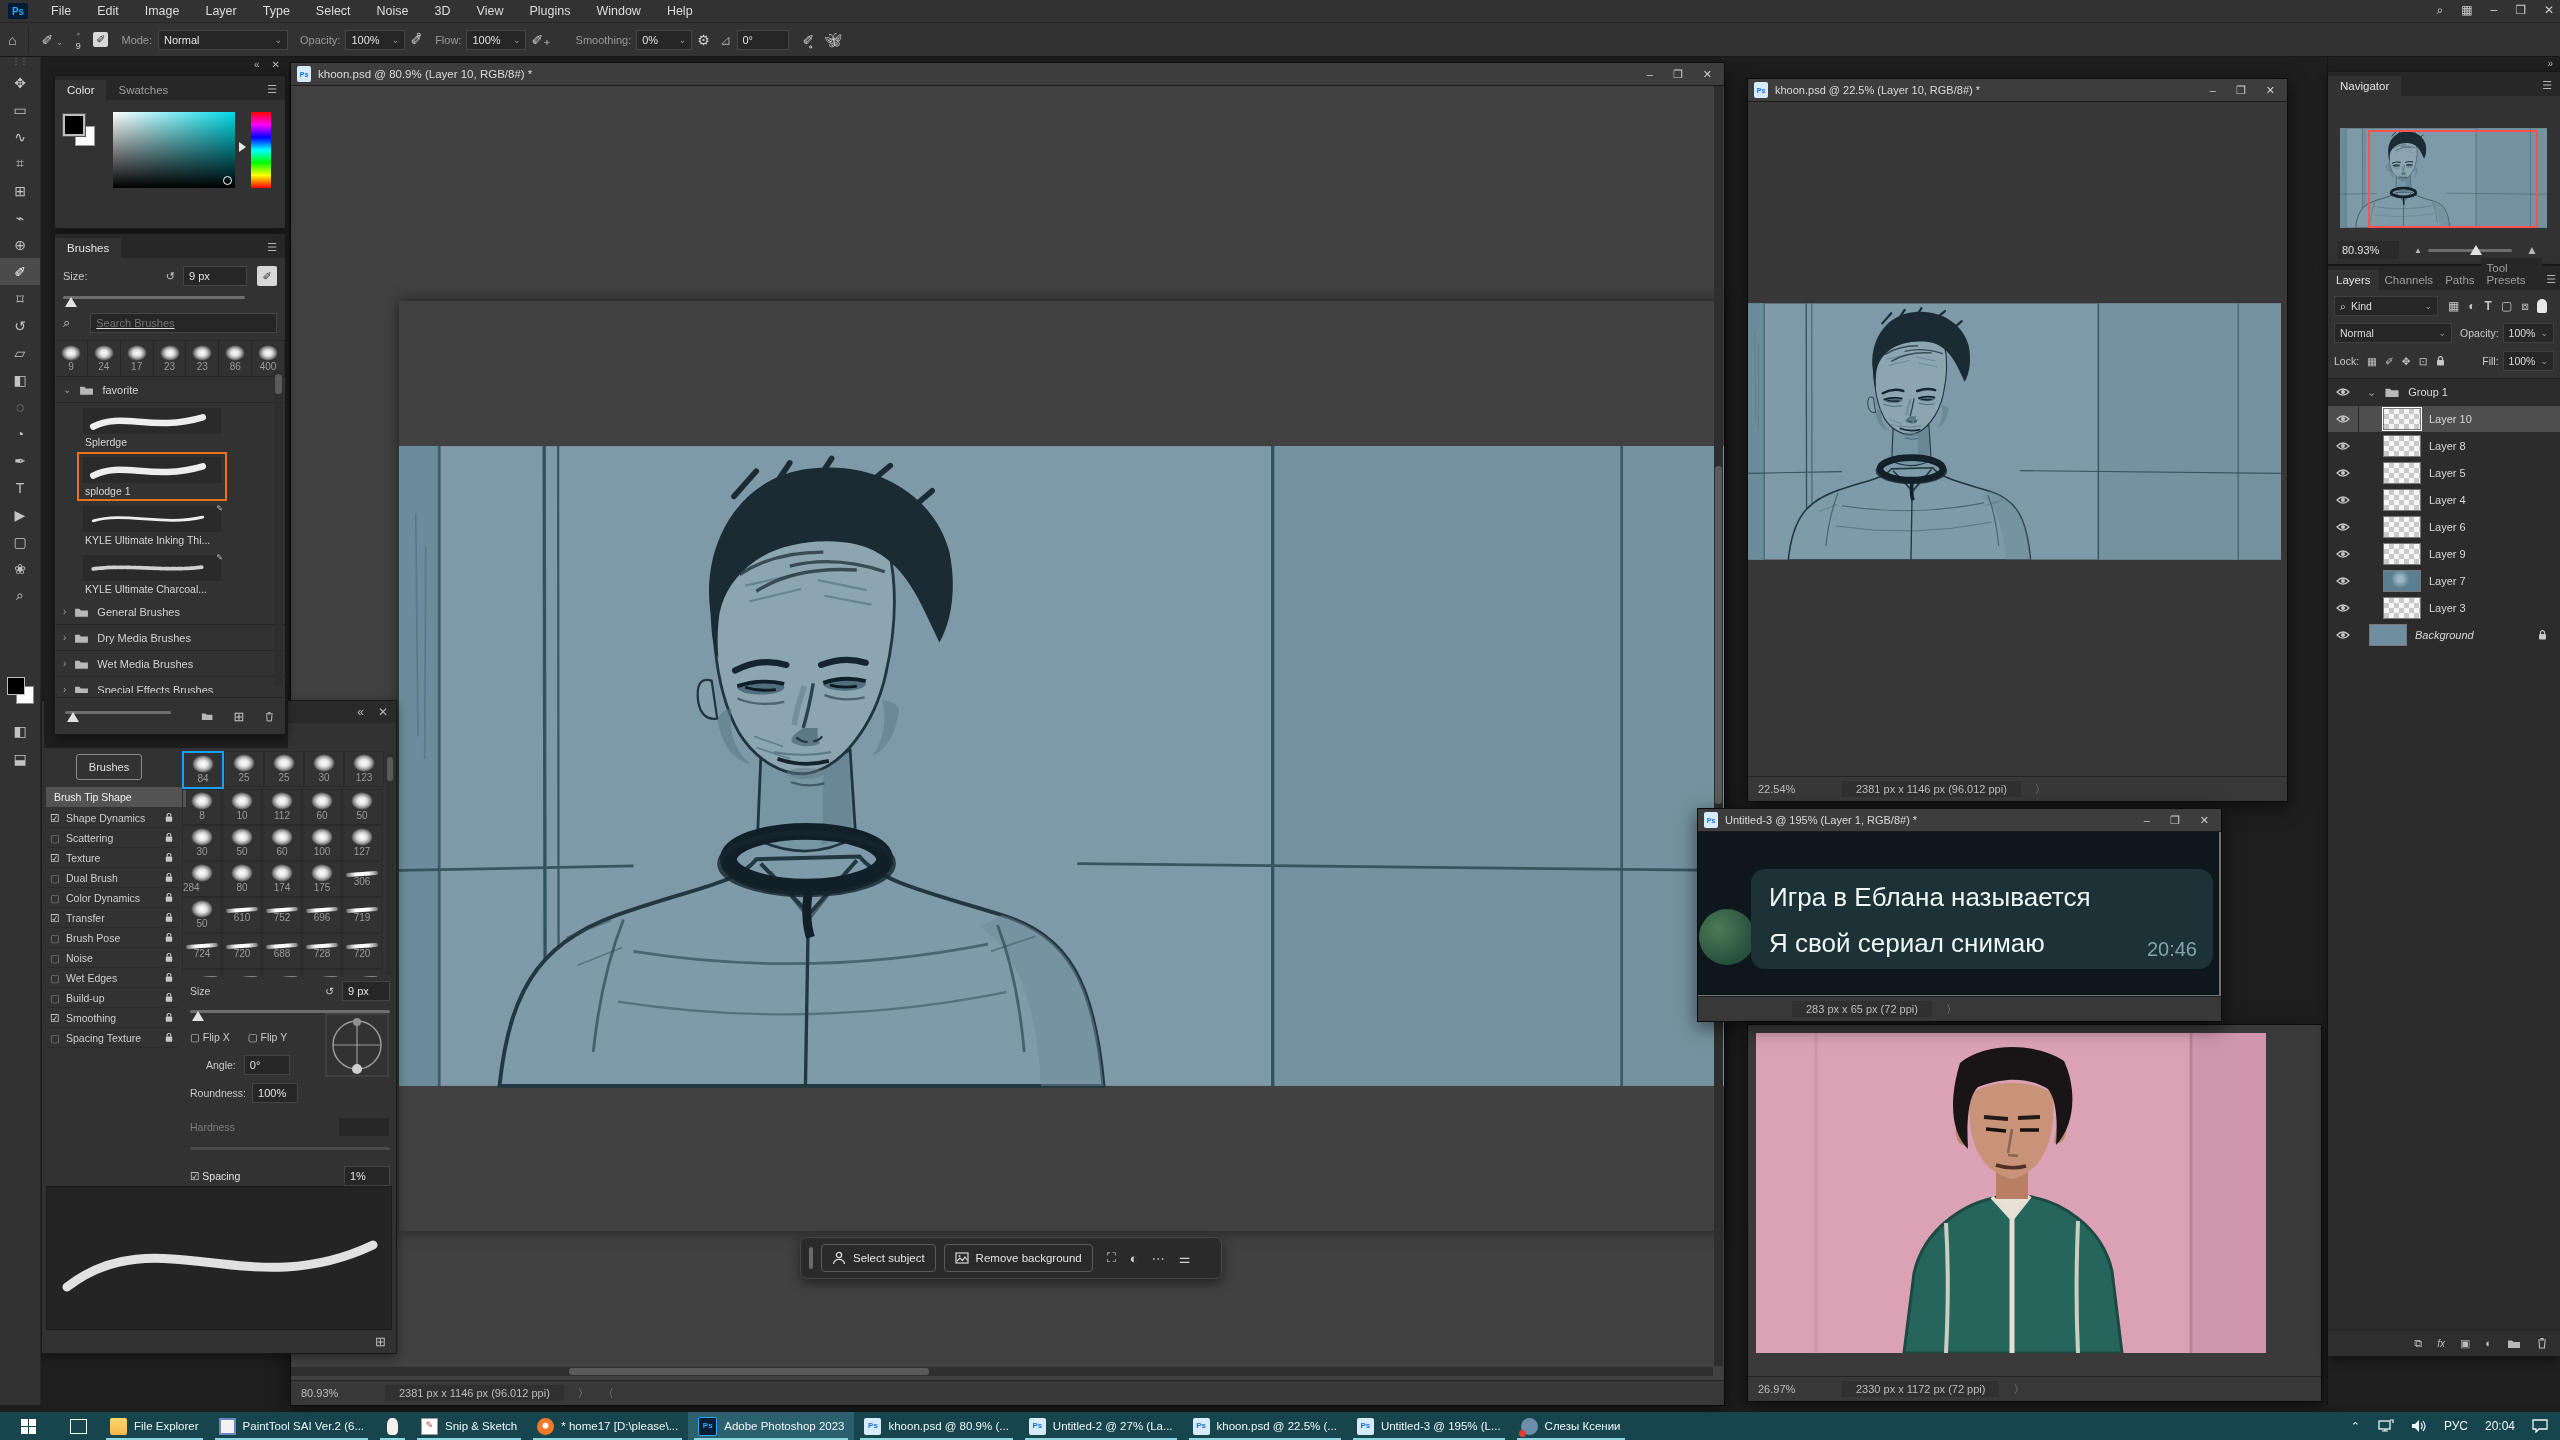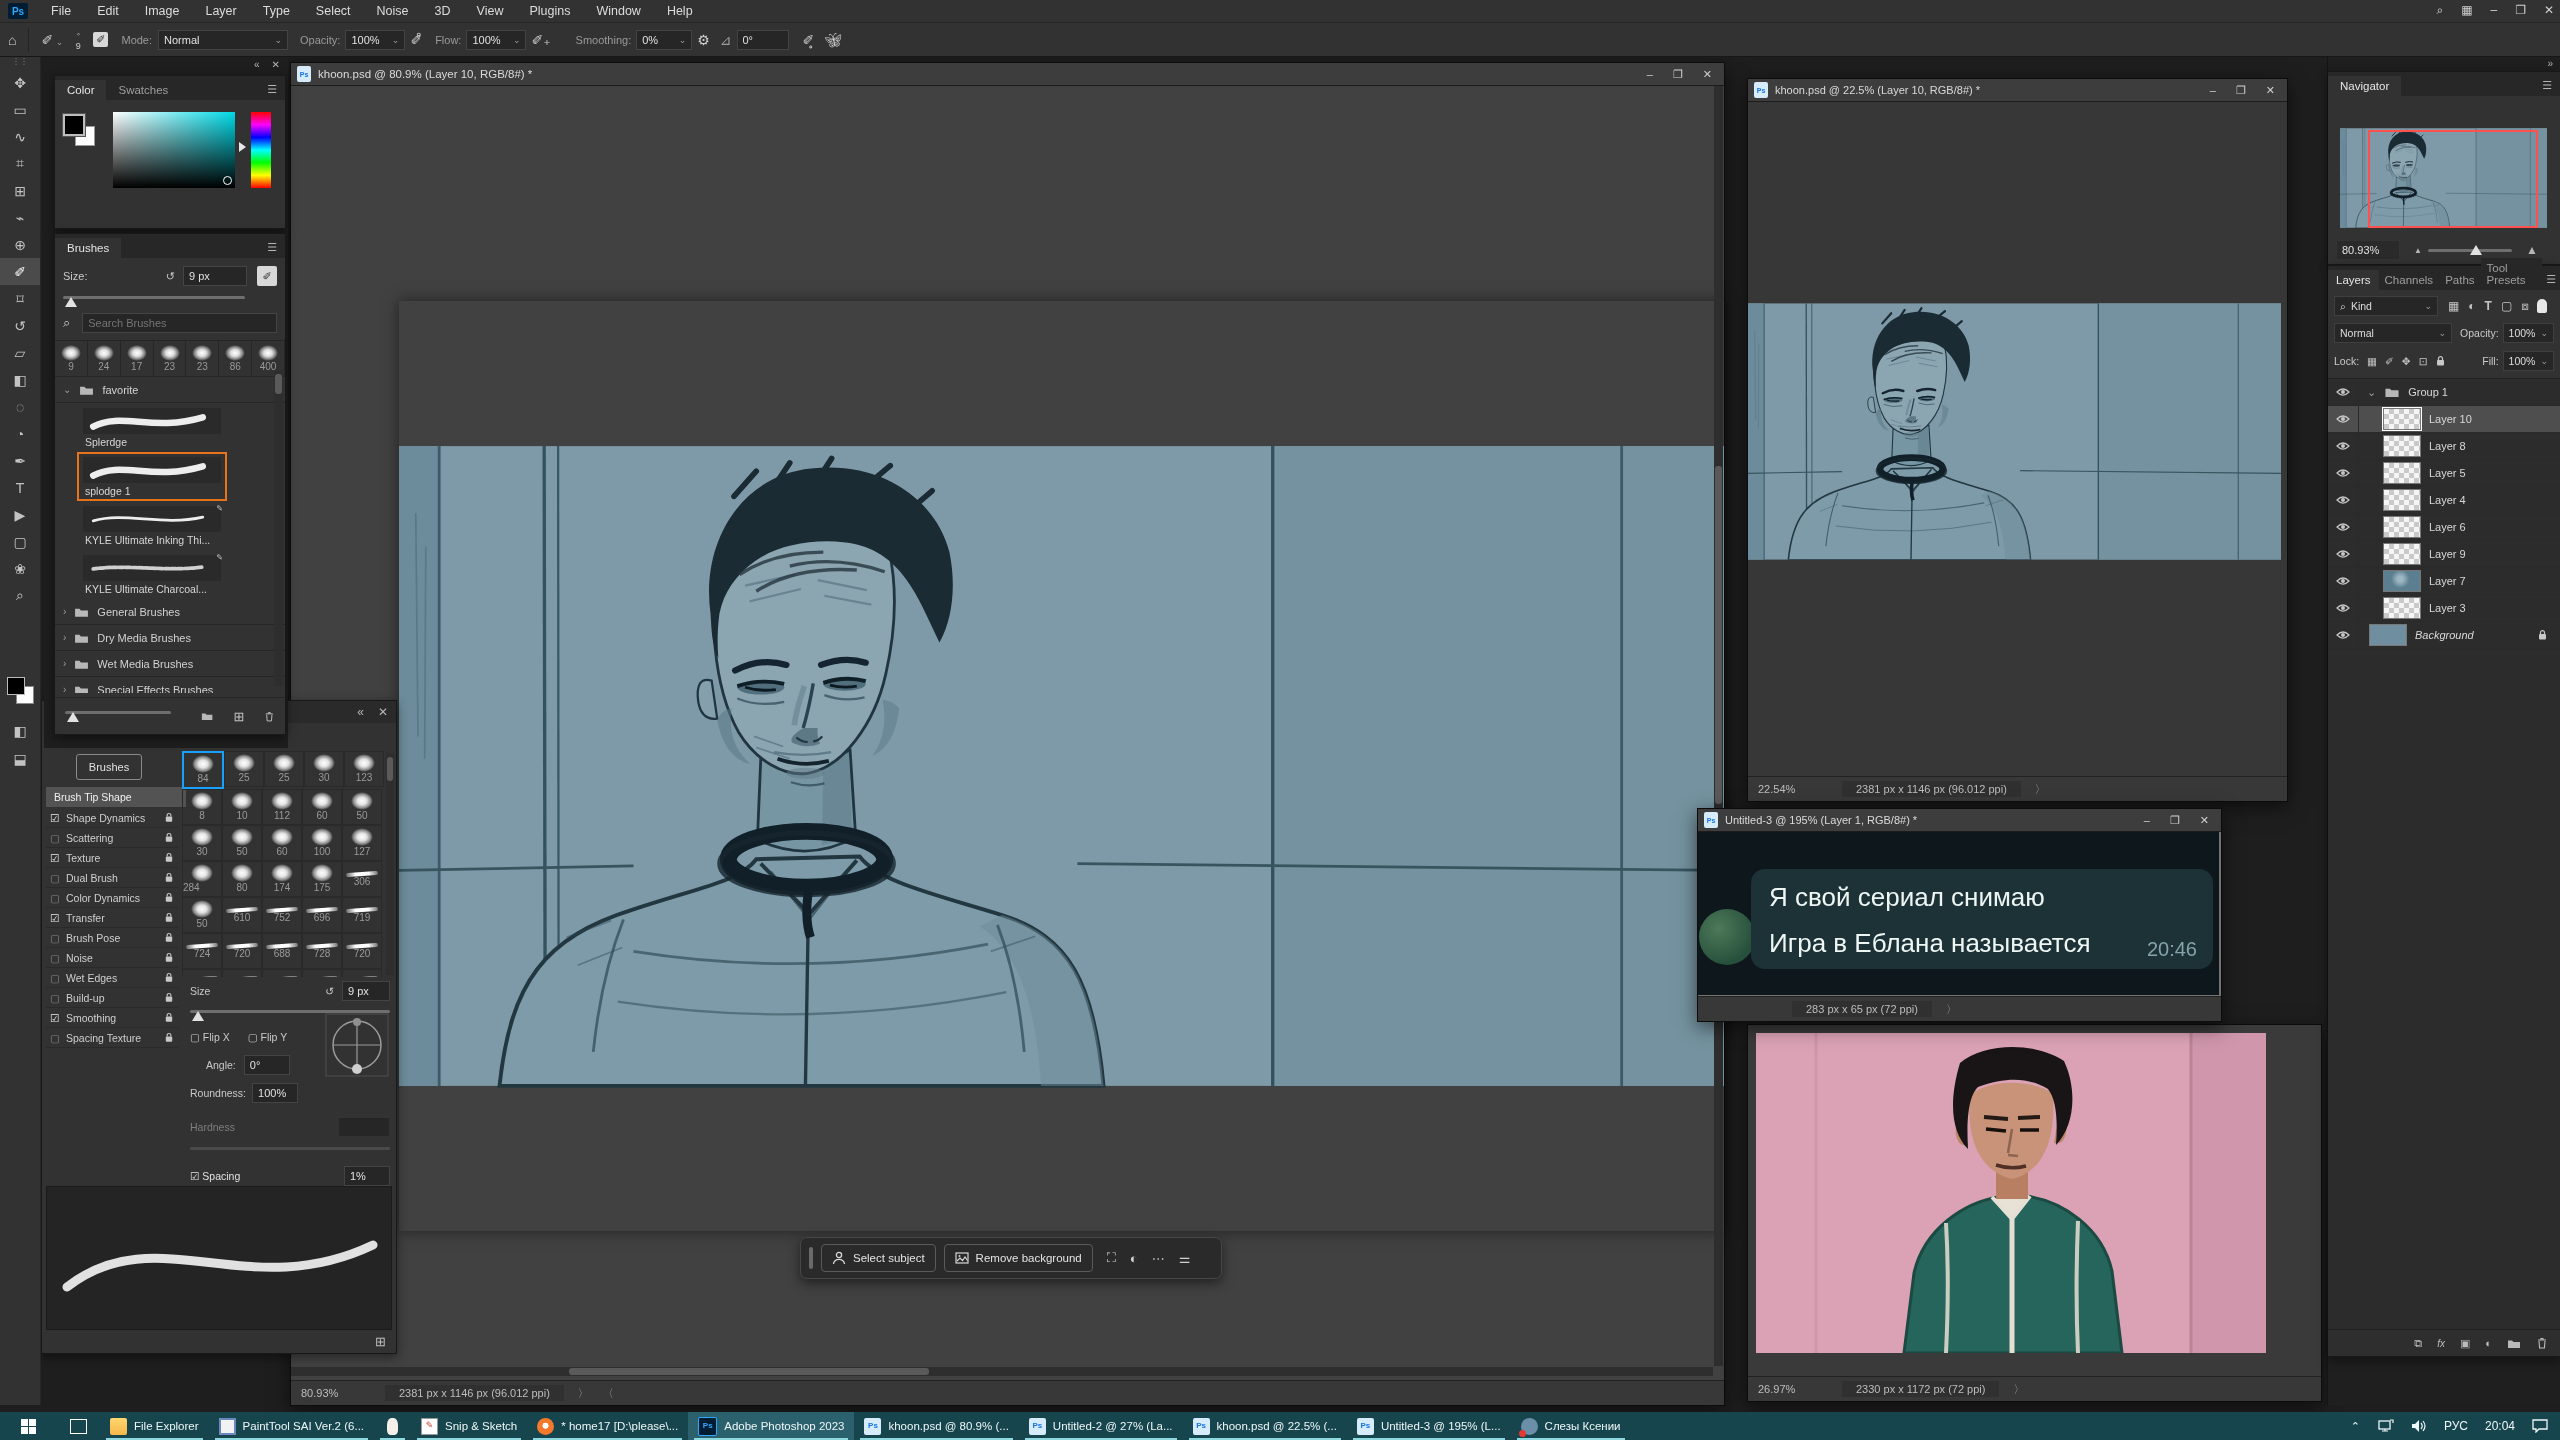--- a/index.html
+++ b/index.html
@@ -247,22 +247,22 @@
       <span>Untitled-3 @ 195% (Layer 1, RGB/8#) *</span>
       <span class="winctl">
         <span>–</span>
         <span>❐</span>
         <span>✕</span>
       </span>
     </div>
     <div class="abs" style="left:0;top:23px;width:521px;height:163px;background:#0d171c;overflow:hidden;">
       <div id="avatar"></div>
       <div id="bubble">
+        <div class="l">Игра в Еблана называется</div>
         <div class="l">Я свой сериал снимаю</div>
-        <div class="l">Игра в Еблана называется</div>
         <div class="abs" style="right:16px;bottom:8px;font-size:20px;color:#84a3ab;">20:46</div>
       </div>
     </div>
     <div class="status">
       <span class="zoomfld"></span>
       <span class="dims">283 px x 65 px (72 ppi)</span>
       <span class="arr">〉</span>
     </div>
   </div>
 
@@ -594,21 +594,21 @@
       <div style="display:flex;align-items:center;padding:8px 8px 0 8px;font-size:11px;color:#c9c9c9;">
         <span>Size:</span>
         <span style="margin-left:auto;margin-right:8px;">↺</span>
         <span class="fld" style="width:52px;">9 px</span>
         <span style="margin-left:10px;width:20px;height:20px;background:#d8d8d8;color:#222;display:flex;align-items:center;justify-content:center;border-radius:2px;">✐</span>
       </div>
       <div class="slider" style="margin:10px 40px 0 8px;"></div>
       <div class="knob" style="margin:-2px 0 0 10px;"></div>
       <div style="display:flex;align-items:center;padding:6px 8px 0 8px;">
         <span style="color:#cfcfcf;font-size:13px;">⌕</span>
-        <input class="fld" style="flex: 1 1 0%; margin-left: 12px; height: 18px;" placeholder="Search Brushes">
+        <input class="fld" style="flex: 1 1 0%; margin-left: 20px; height: 18px; text-decoration: underline;" placeholder="Search Brushes">
       </div>
       <div id="recent-brushes" style="display:flex;margin-top:7px;border-top:1px solid #262626;border-bottom:1px solid #262626;">
           <div style="width: 32px; padding: 4px 0px; text-align: center; border-right: 1px solid rgb(38, 38, 38);">
             <div style="width: 20px; height: 16px; margin: 0px auto; background: radial-gradient(rgb(255, 255, 255) 0%, rgb(221, 221, 221) 30%, rgb(128, 128, 128) 55%, rgba(0, 0, 0, 0) 70%);"></div>
             <div class="tiny dim">9</div>
           </div>
           <div style="width: 32px; padding: 4px 0px; text-align: center; border-right: 1px solid rgb(38, 38, 38);">
             <div style="width: 20px; height: 16px; margin: 0px auto; background: radial-gradient(rgb(255, 255, 255) 0%, rgb(221, 221, 221) 30%, rgb(128, 128, 128) 55%, rgba(0, 0, 0, 0) 70%);"></div>
             <div class="tiny dim">24</div>
           </div>

